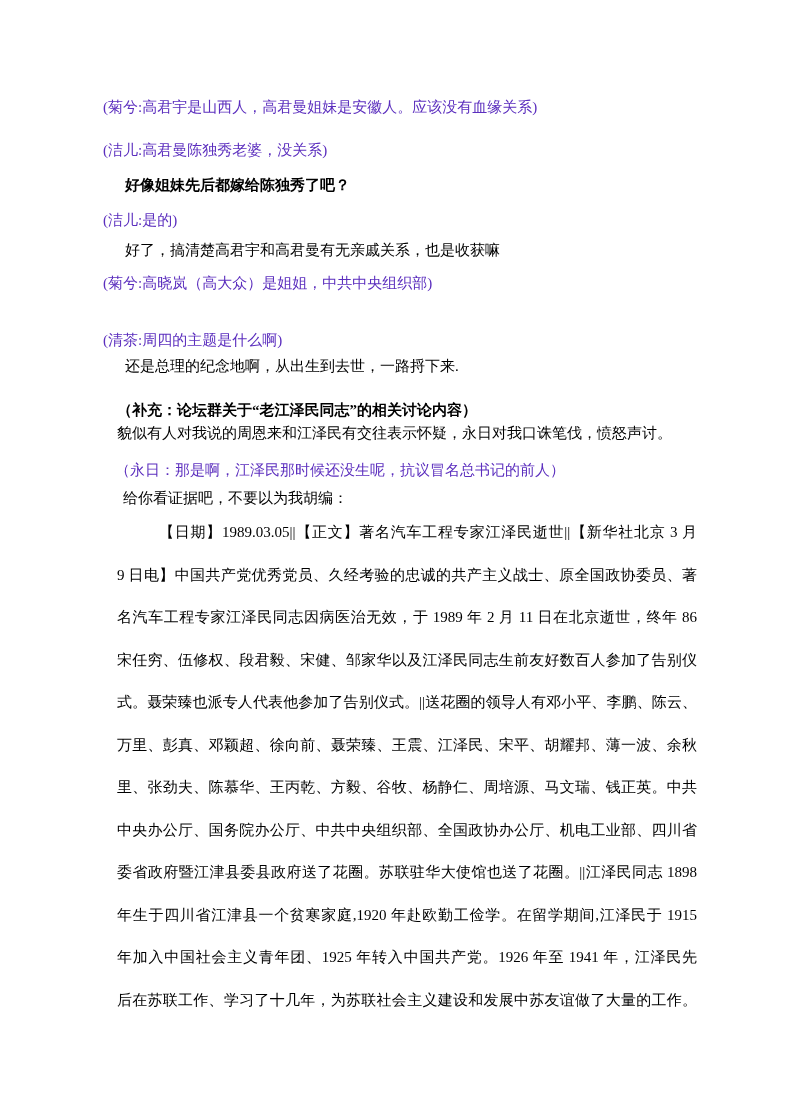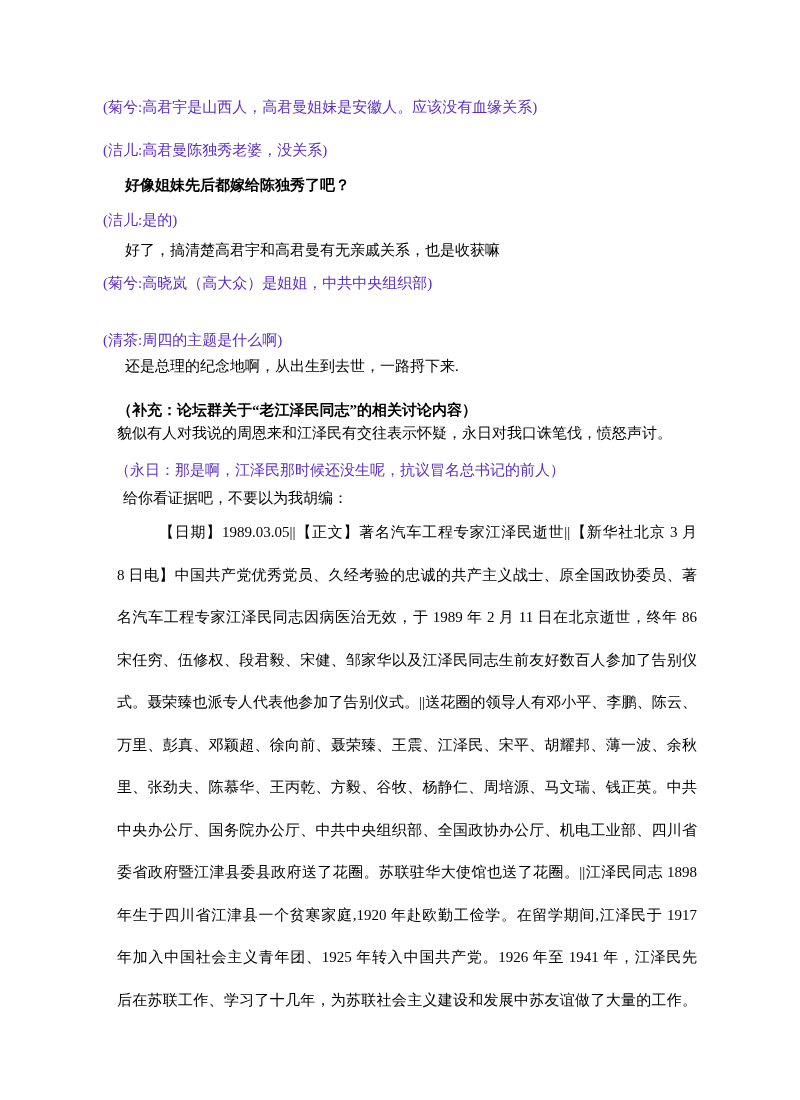--- a/index.html
+++ b/index.html
@@ -73,27 +73,27 @@
       <div class="chat-line purple m26">(清茶:周四的主题是什么啊)</div>
       <div class="chat-line reply m5">还是总理的纪念地啊，从出生到去世，一路捋下来.</div>
       <div class="chat-line bold m23">（补充：论坛群关于“老江泽民同志”的相关讨论内容）</div>
       <div class="chat-line plain m0">貌似有人对我说的周恩来和江泽民有交往表示怀疑，永日对我口诛笔伐，愤怒声讨。</div>
       <div class="chat-line purple-ind m16">（永日：那是啊，江泽民那时候还没生呢，抗议冒名总书记的前人）</div>
       <div class="chat-line plain-ind m7">给你看证据吧，不要以为我胡编：</div>
     </div>
 
     <div class="article">
       <div class="article-line first">【日期】1989.03.05||【正文】著名汽车工程专家江泽民逝世||【新华社北京 3 月</div>
-      <div class="article-line">8 日电】中国共产党优秀党员、久经考验的忠诚的共产主义战士、原全国政协委员、著</div>
+      <div class="article-line">9 日电】中国共产党优秀党员、久经考验的忠诚的共产主义战士、原全国政协委员、著</div>
       <div class="article-line">名汽车工程专家江泽民同志因病医治无效，于 1989 年 2 月 11 日在北京逝世，终年 86</div>
       <div class="article-line">宋任穷、伍修权、段君毅、宋健、邹家华以及江泽民同志生前友好数百人参加了告别仪</div>
       <div class="article-line">式。聂荣臻也派专人代表他参加了告别仪式。||送花圈的领导人有邓小平、李鹏、陈云、</div>
       <div class="article-line">万里、彭真、邓颖超、徐向前、聂荣臻、王震、江泽民、宋平、胡耀邦、薄一波、余秋</div>
       <div class="article-line">里、张劲夫、陈慕华、王丙乾、方毅、谷牧、杨静仁、周培源、马文瑞、钱正英。中共</div>
       <div class="article-line">中央办公厅、国务院办公厅、中共中央组织部、全国政协办公厅、机电工业部、四川省</div>
       <div class="article-line">委省政府暨江津县委县政府送了花圈。苏联驻华大使馆也送了花圈。||江泽民同志 1898</div>
-      <div class="article-line">年生于四川省江津县一个贫寒家庭,1920 年赴欧勤工俭学。在留学期间,江泽民于 1917</div>
+      <div class="article-line">年生于四川省江津县一个贫寒家庭,1920 年赴欧勤工俭学。在留学期间,江泽民于 1915</div>
       <div class="article-line">年加入中国社会主义青年团、1925 年转入中国共产党。1926 年至 1941 年，江泽民先</div>
       <div class="article-line">后在苏联工作、学习了十几年，为苏联社会主义建设和发展中苏友谊做了大量的工作。</div>
     </div>
 
   </div>
 </div>
 
 </body></html>

